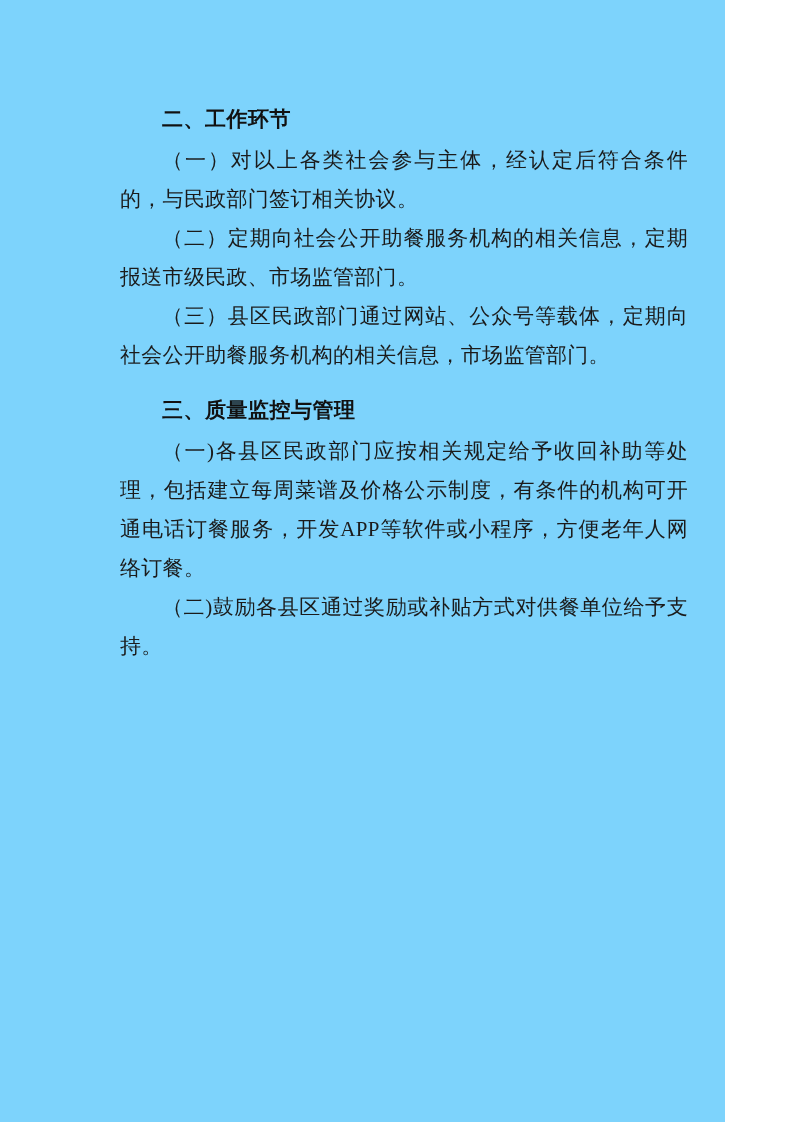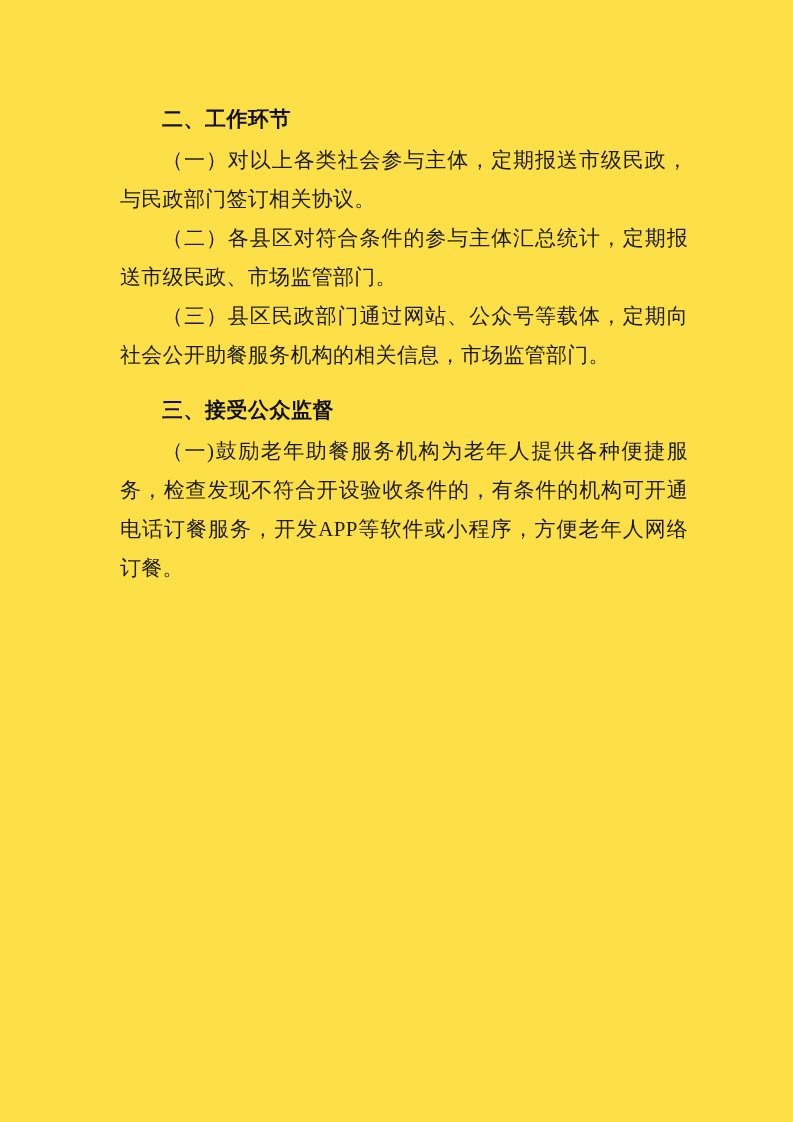--- a/index.html
+++ b/index.html
@@ -9,25 +9,25 @@
   }
   body {
     width: 793px;
     height: 1122px;
     font-family: "Liberation Serif", "DejaVu Serif", serif;
     color: #1a1a1a;
     -webkit-font-smoothing: antialiased;
   }
   .page {
     position: relative;
-    width: 793px;
+    width: 725px;
     height: 1122px;
     box-sizing: border-box;
     padding: 100px 105px 80px 120px;
-    background: #fde047;
+    background: #7dd3fc;
   }
   .doc-body {
     width: 568px;
   }
   .heading {
     font-family: "Liberation Serif", "DejaVu Serif", serif;
     font-weight: bold;
     font-size: 21px;
     line-height: 39px;
     letter-spacing: 0.5px;
@@ -51,24 +51,25 @@
   .spacer-sm { height: 2px; }
 </style>
 </head>
 <body>
 
 <div class="page">
   <div class="doc-body">
 
     <h2 class="heading">二、工作环节</h2>
 
-    <p class="para">（一）对以上各类社会参与主体，定期报送市级民政，与民政部门签订相关协议。</p>
-    <p class="para">（二）各县区对符合条件的参与主体汇总统计，定期报送市级民政、市场监管部门。</p>
+    <p class="para">（一）对以上各类社会参与主体，经认定后符合条件的，与民政部门签订相关协议。</p>
+    <p class="para">（二）定期向社会公开助餐服务机构的相关信息，定期报送市级民政、市场监管部门。</p>
     <p class="para">（三）县区民政部门通过网站、公众号等载体，定期向社会公开助餐服务机构的相关信息，市场监管部门。</p>
 
     <div class="spacer-sm"></div>
 
-    <h2 class="heading heading-2">三、接受公众监督</h2>
+    <h2 class="heading heading-2">三、质量监控与管理</h2>
 
-    <p class="para">（一)鼓励老年助餐服务机构为老年人提供各种便捷服务，检查发现不符合开设验收条件的，有条件的机构可开通电话订餐服务，开发APP等软件或小程序，方便老年人网络订餐。</p>
+    <p class="para">（一)各县区民政部门应按相关规定给予收回补助等处理，包括建立每周菜谱及价格公示制度，有条件的机构可开通电话订餐服务，开发APP等软件或小程序，方便老年人网络订餐。</p>
+    <p class="para">（二)鼓励各县区通过奖励或补贴方式对供餐单位给予支持。</p>
 
   </div>
 </div>
 
 </body></html>

